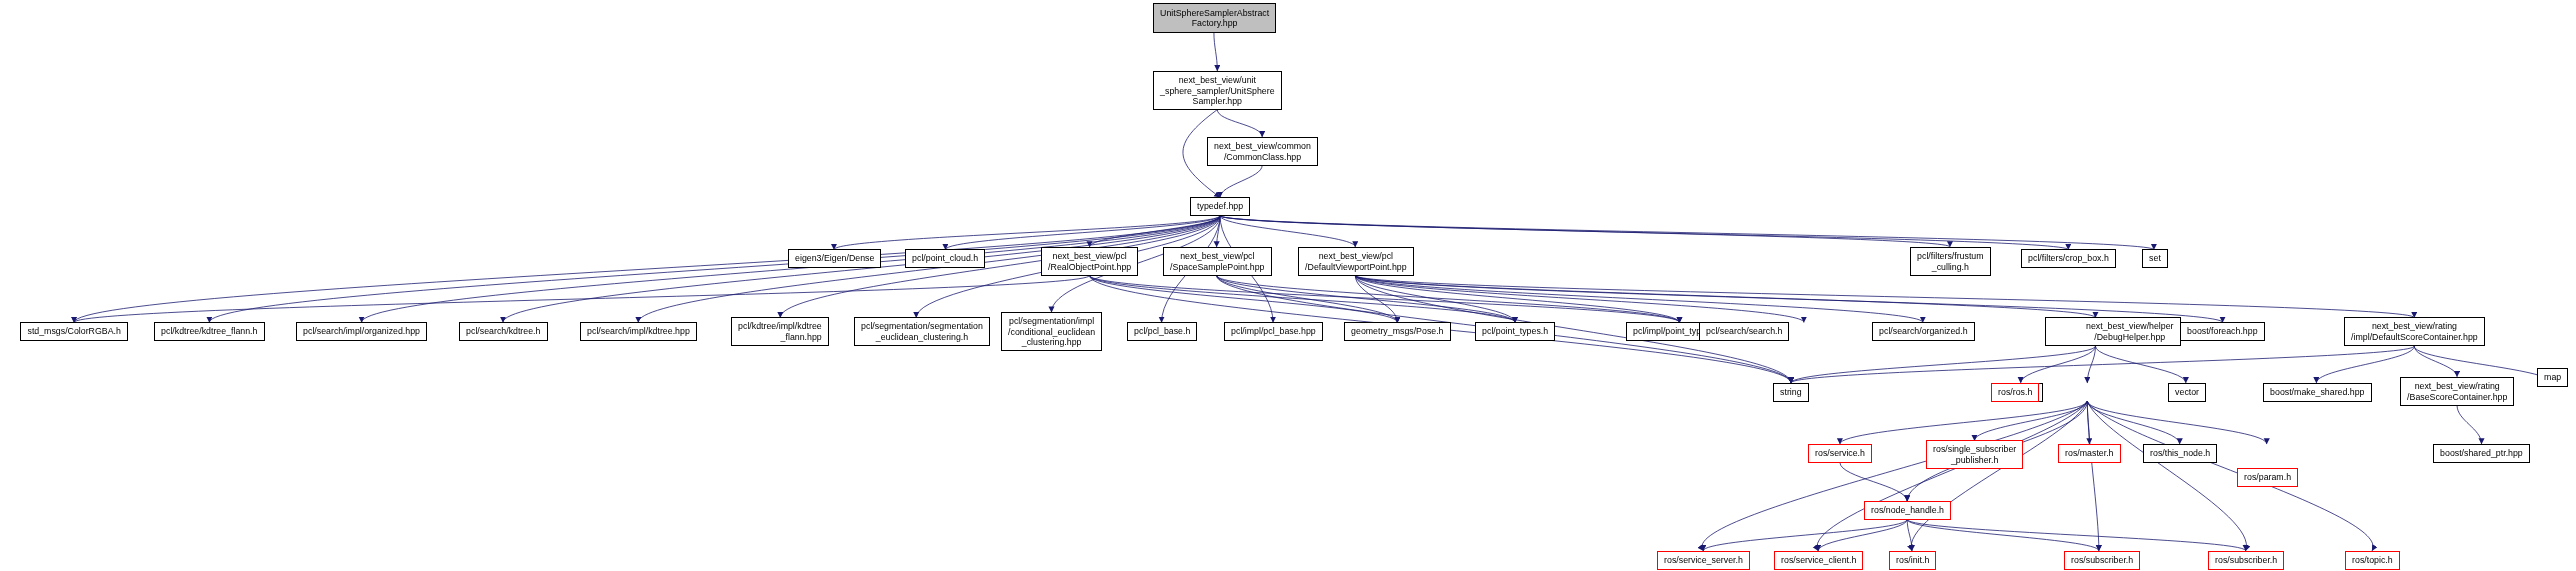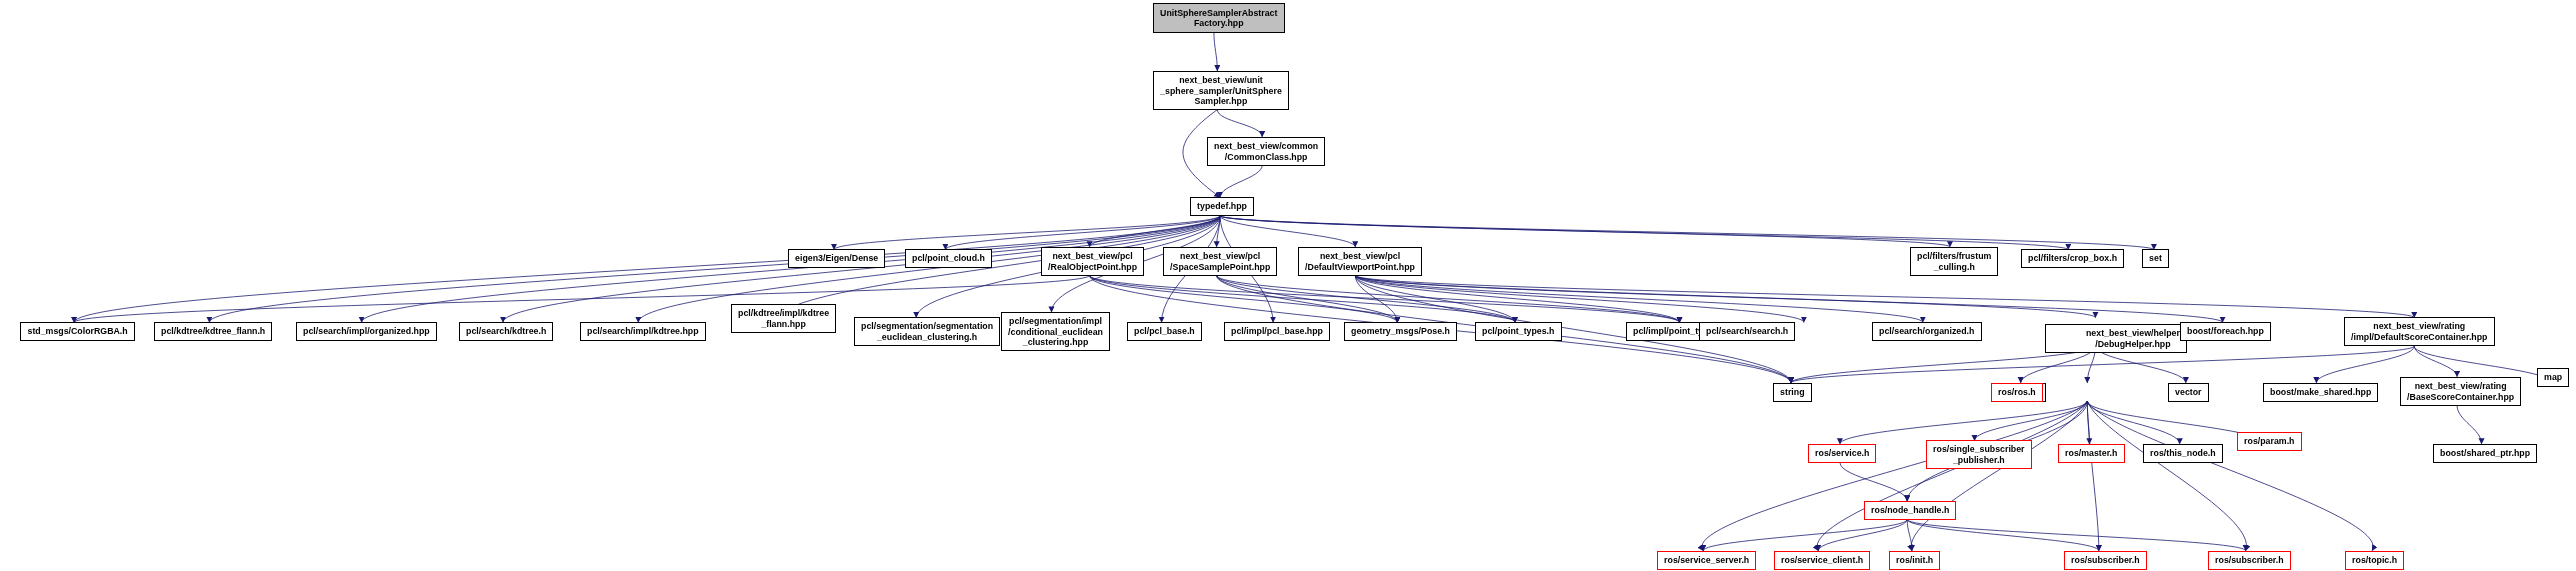--- a/index.html
+++ b/index.html
@@ -6,21 +6,21 @@
     --edge-color:#191970;
     --node-border:#000000;
     --red-border:#ff0000;
     --root-fill:#bfbfbf;
     --node-fill:#ffffff;
     --bg:#ffffff;
   }
   html,body{margin:0;padding:0;background:var(--bg);}
   body{width:2576px;height:572px;position:relative;
        font-family:"Liberation Sans", sans-serif;}
-  #graph{position:relative;width:2576px;height:572px;background:var(--bg);overflow:hidden;font-weight:bold;}
+  #graph{position:relative;width:2576px;height:572px;background:var(--bg);overflow:hidden;}
   #edge-layer{position:absolute;left:0;top:0;width:2576px;height:572px;z-index:1;}
   #edge-layer path.edge{fill:none;stroke:var(--edge-color);stroke-width:1.15px;}
   .node{
     position:absolute;z-index:2;box-sizing:border-box;
     background:var(--node-fill);border:0.7px solid var(--node-border);
     color:#000;font-size:8.8px;line-height:10.2px;
     padding:3.4px 6.1px;text-align:center;white-space:pre;cursor:pointer;
   }
   .node.root{background:var(--root-fill);cursor:default;}
   .node.red{border-color:var(--red-border);}
@@ -122,53 +122,53 @@
 /DefaultViewportPoint.hpp</div>
     <div class="node" style="left: 1910px; top: 247px;">pcl/filters/frustum
 _culling.h</div>
     <div class="node" style="left: 2021px; top: 249px;">pcl/filters/crop_box.h</div>
     <div class="node" style="left: 2142px; top: 249px;">set</div>
     <div class="node" style="left: 20.4px; top: 322px;">std_msgs/ColorRGBA.h</div>
     <div class="node" style="left: 154px; top: 322px;">pcl/kdtree/kdtree_flann.h</div>
     <div class="node" style="left: 296px; top: 322px;">pcl/search/impl/organized.hpp</div>
     <div class="node" style="left: 459px; top: 322px;">pcl/search/kdtree.h</div>
     <div class="node" style="left: 580px; top: 322px;">pcl/search/impl/kdtree.hpp</div>
-    <div class="node" style="left: 731px; top: 304px;">pcl/kdtree/impl/kdtree
+    <div class="node" style="left: 731px; top: 317px; text-align: right;">pcl/kdtree/impl/kdtree
 _flann.hpp</div>
     <div class="node" style="left: 854px; top: 317px;">pcl/segmentation/segmentation
 _euclidean_clustering.h</div>
     <div class="node" style="left: 1001px; top: 312px;">pcl/segmentation/impl
 /conditional_euclidean
 _clustering.hpp</div>
     <div class="node" style="left: 1127px; top: 322px;">pcl/pcl_base.h</div>
     <div class="node" style="left: 1224px; top: 322px;">pcl/impl/pcl_base.hpp</div>
     <div class="node" style="left: 1344px; top: 322px;">geometry_msgs/Pose.h</div>
     <div class="node" style="left: 1475px; top: 322px;">pcl/point_types.h</div>
     <div class="node" style="left: 1626px; top: 322px;">pcl/impl/point_types.hpp</div>
     <div class="node" style="left: 1699px; top: 322px;">pcl/search/search.h</div>
     <div class="node" style="left: 1872px; top: 322px;">pcl/search/organized.h</div>
-    <div class="node" style="left: 2045px; top: 324px; padding-left: 40px;">next_best_view/helper
+    <div class="node" style="left: 2045px; top: 317px; padding-left: 40px;">next_best_view/helper
 /DebugHelper.hpp</div>
     <div class="node" style="left: 2180px; top: 322px;">boost/foreach.hpp</div>
     <div class="node" style="left: 2344px; top: 317px;">next_best_view/rating
 /impl/DefaultScoreContainer.hpp</div>
     <div class="node" style="left: 1773px; top: 383px;">string</div>
     <div class="node" style="left: 1998px; top: 383px;">sstream</div>
     <div class="node red" style="left: 1991px; top: 383px;">ros/ros.h</div>
     <div class="node" style="left: 2168px; top: 383px;">vector</div>
     <div class="node" style="left: 2263px; top: 383px;">boost/make_shared.hpp</div>
     <div class="node" style="left: 2400px; top: 377px;">next_best_view/rating
 /BaseScoreContainer.hpp</div>
     <div class="node" style="left: 2537px; top: 368px;">map</div>
     <div class="node red" style="left: 1808px; top: 444px;">ros/service.h</div>
     <div class="node red" style="left: 1926px; top: 440px;">ros/single_subscriber
 _publisher.h</div>
     <div class="node red" style="left: 2058px; top: 444px;">ros/master.h</div>
     <div class="node" style="left: 2143px; top: 444px;">ros/this_node.h</div>
-    <div class="node red" style="left: 2237px; top: 432px;">ros/param.h</div>
+    <div class="node red" style="left: 2237px; top: 468px;">ros/param.h</div>
     <div class="node" style="left: 2433px; top: 444px;">boost/shared_ptr.hpp</div>
     <div class="node red" style="left: 1864px; top: 501px;">ros/node_handle.h</div>
     <div class="node red" style="left: 1657px; top: 551px;">ros/service_server.h</div>
     <div class="node red" style="left: 1774px; top: 551px;">ros/service_client.h</div>
     <div class="node red" style="left: 1889px; top: 551px;">ros/init.h</div>
     <div class="node red" style="left: 2064px; top: 551px;">ros/subscriber.h</div>
     <div class="node red" style="left: 2208px; top: 551px;">ros/subscriber.h</div>
     <div class="node red" style="left: 2345px; top: 551px;">ros/topic.h</div>
   </div>
 

